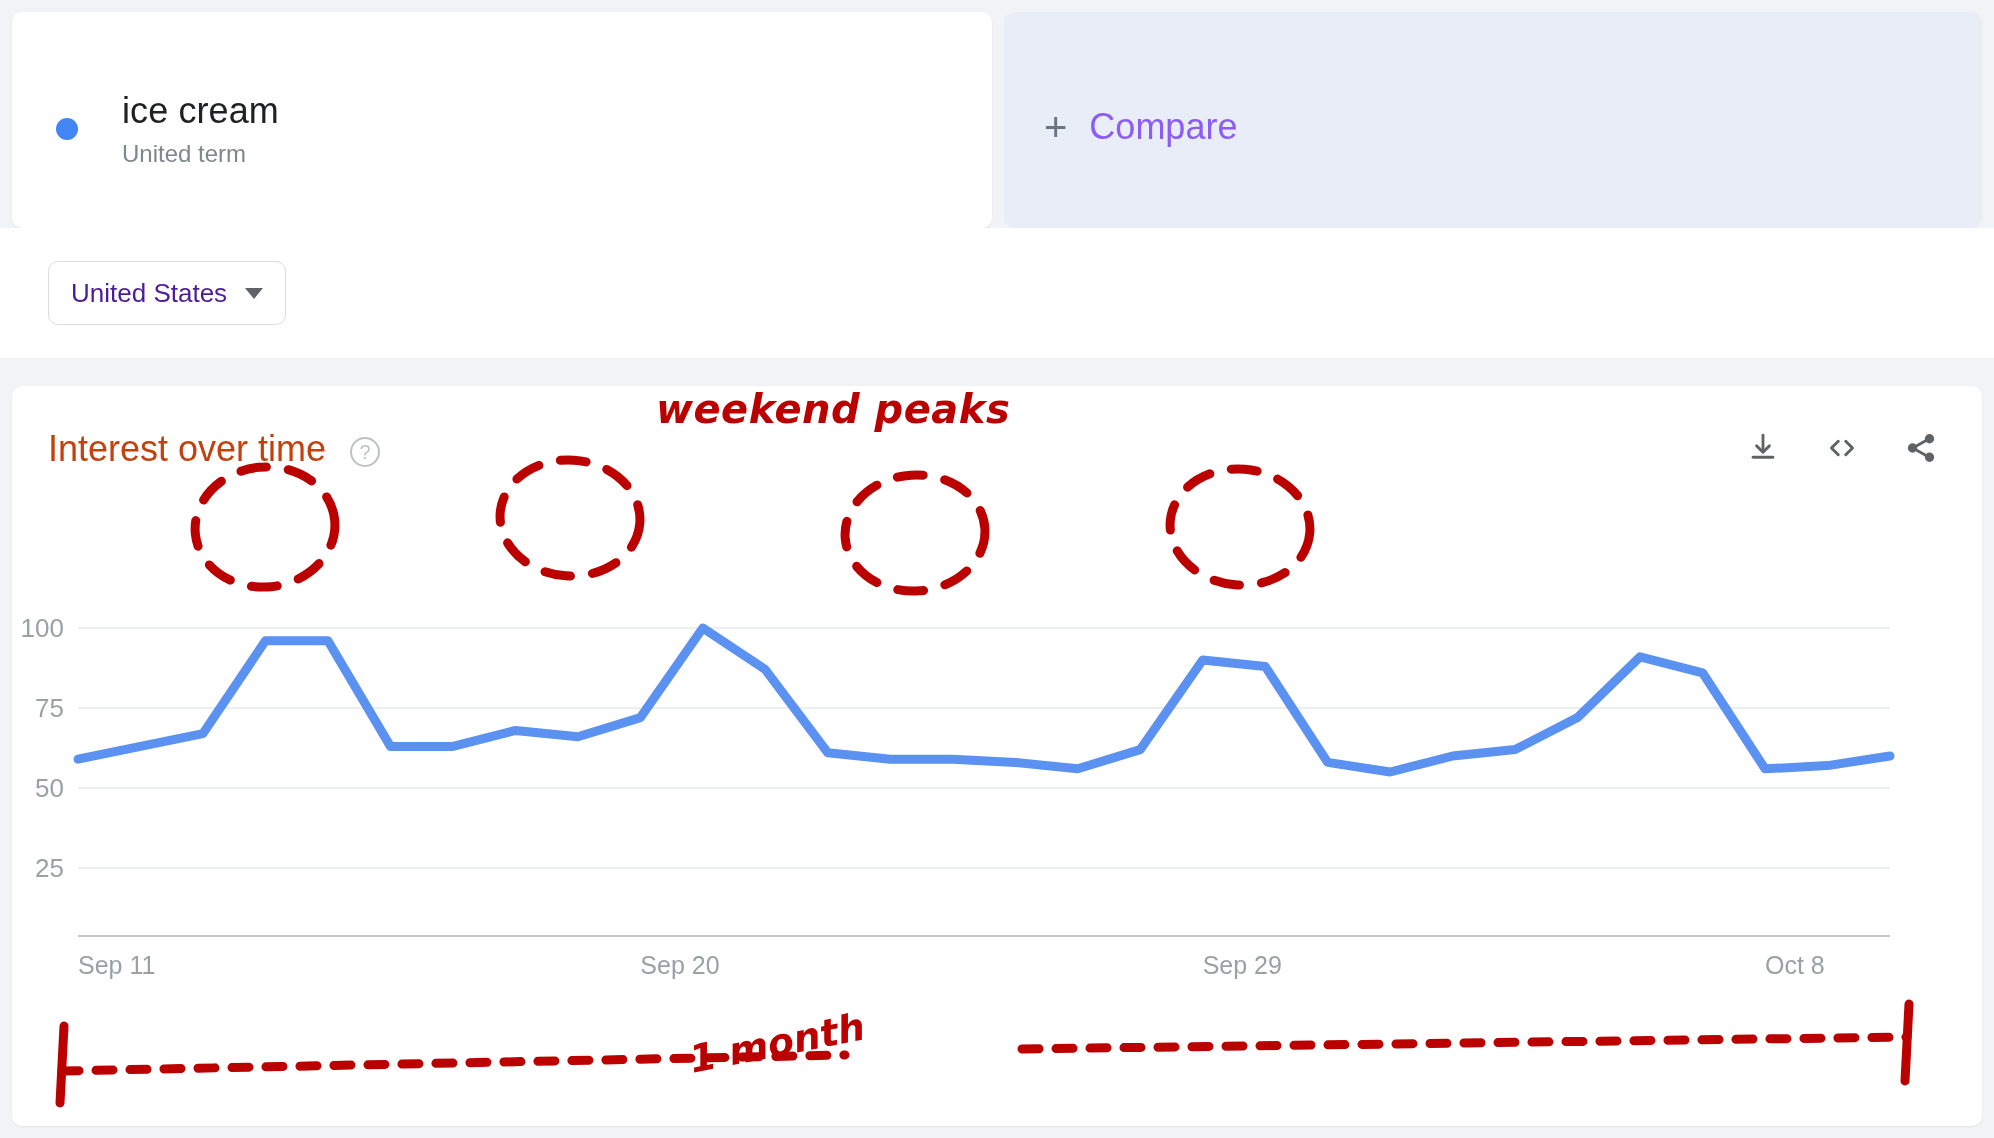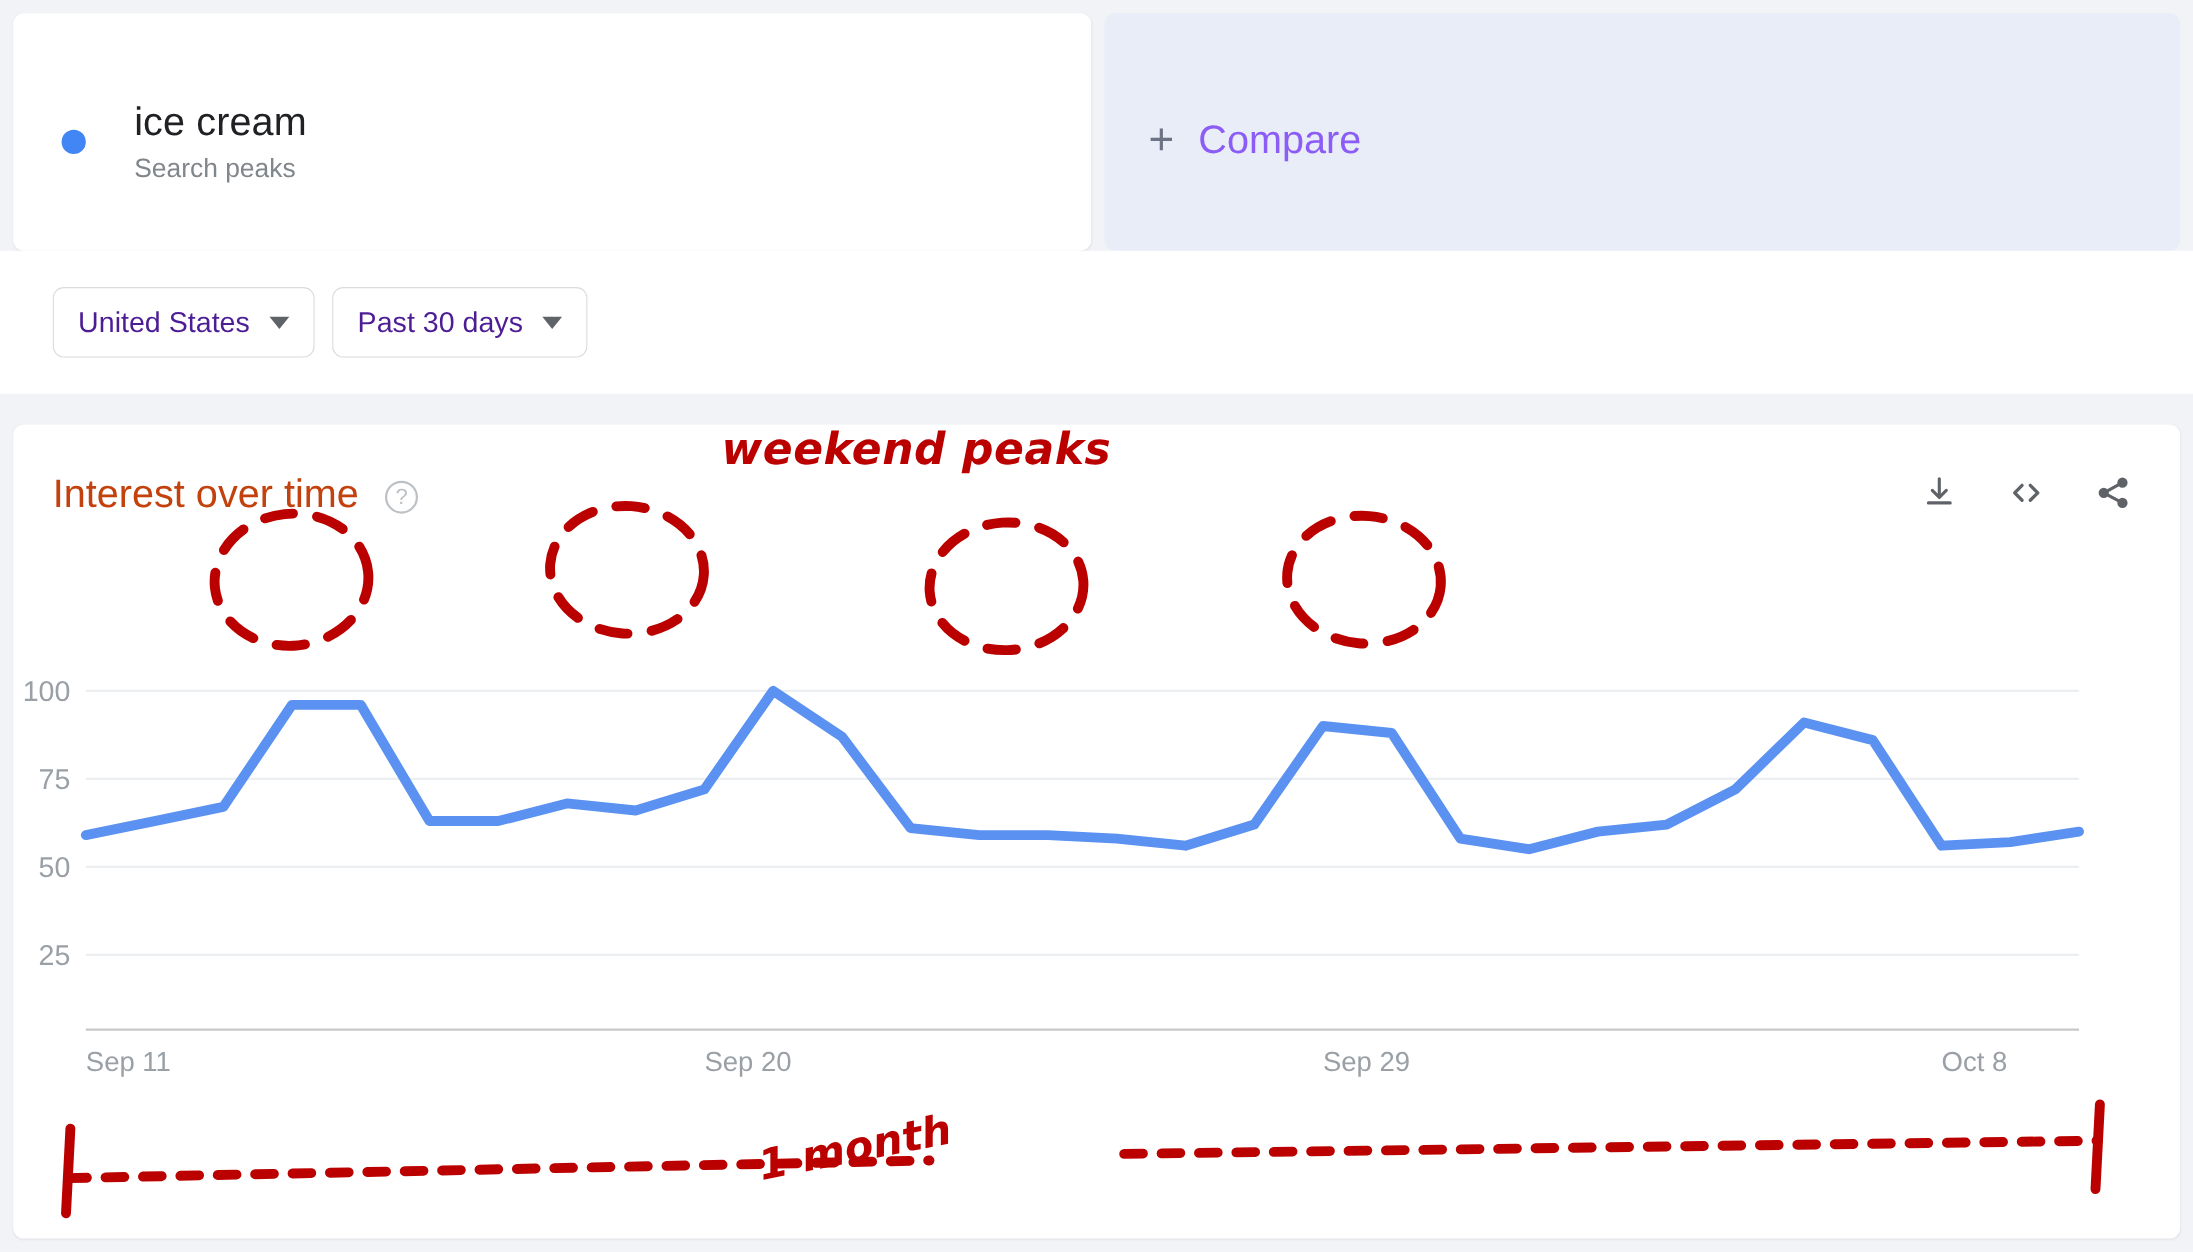--- a/index.html
+++ b/index.html
@@ -99,37 +99,33 @@
   #ann-weekend{ left:656px; top:386px; font-size:40px; letter-spacing:.5px;}
   #ann-month{ left:690px; top:1038px; font-size:38px; transform:rotate(-11deg); transform-origin:left center;}
 </style>
 </head>
 <body>
 
 <div class="term-row">
   <div class="term-card">
     <div class="term-dot"></div>
     <div class="term-name">ice cream</div>
-    <div class="term-sub">Search peaks</div>
+    <div class="term-sub">United term</div>
   </div>
   <div class="compare-card">
     <div class="compare-inner">
       <span class="compare-plus">+</span>
       <span class="compare-label">Compare</span>
     </div>
   </div>
 </div>
 
 <div class="filter-bar">
   <div class="chip">
     <span class="chip-label">United States</span>
-    <span class="caret"></span>
-  </div>
-  <div class="chip">
-    <span class="chip-label">Past 30 days</span>
     <span class="caret"></span>
   </div>
 </div>
 
 <div class="chart-card"></div>
 
 <div class="card-title">Interest over time</div>
 <div class="help-icon">?</div>
 
 <div class="card-actions">

